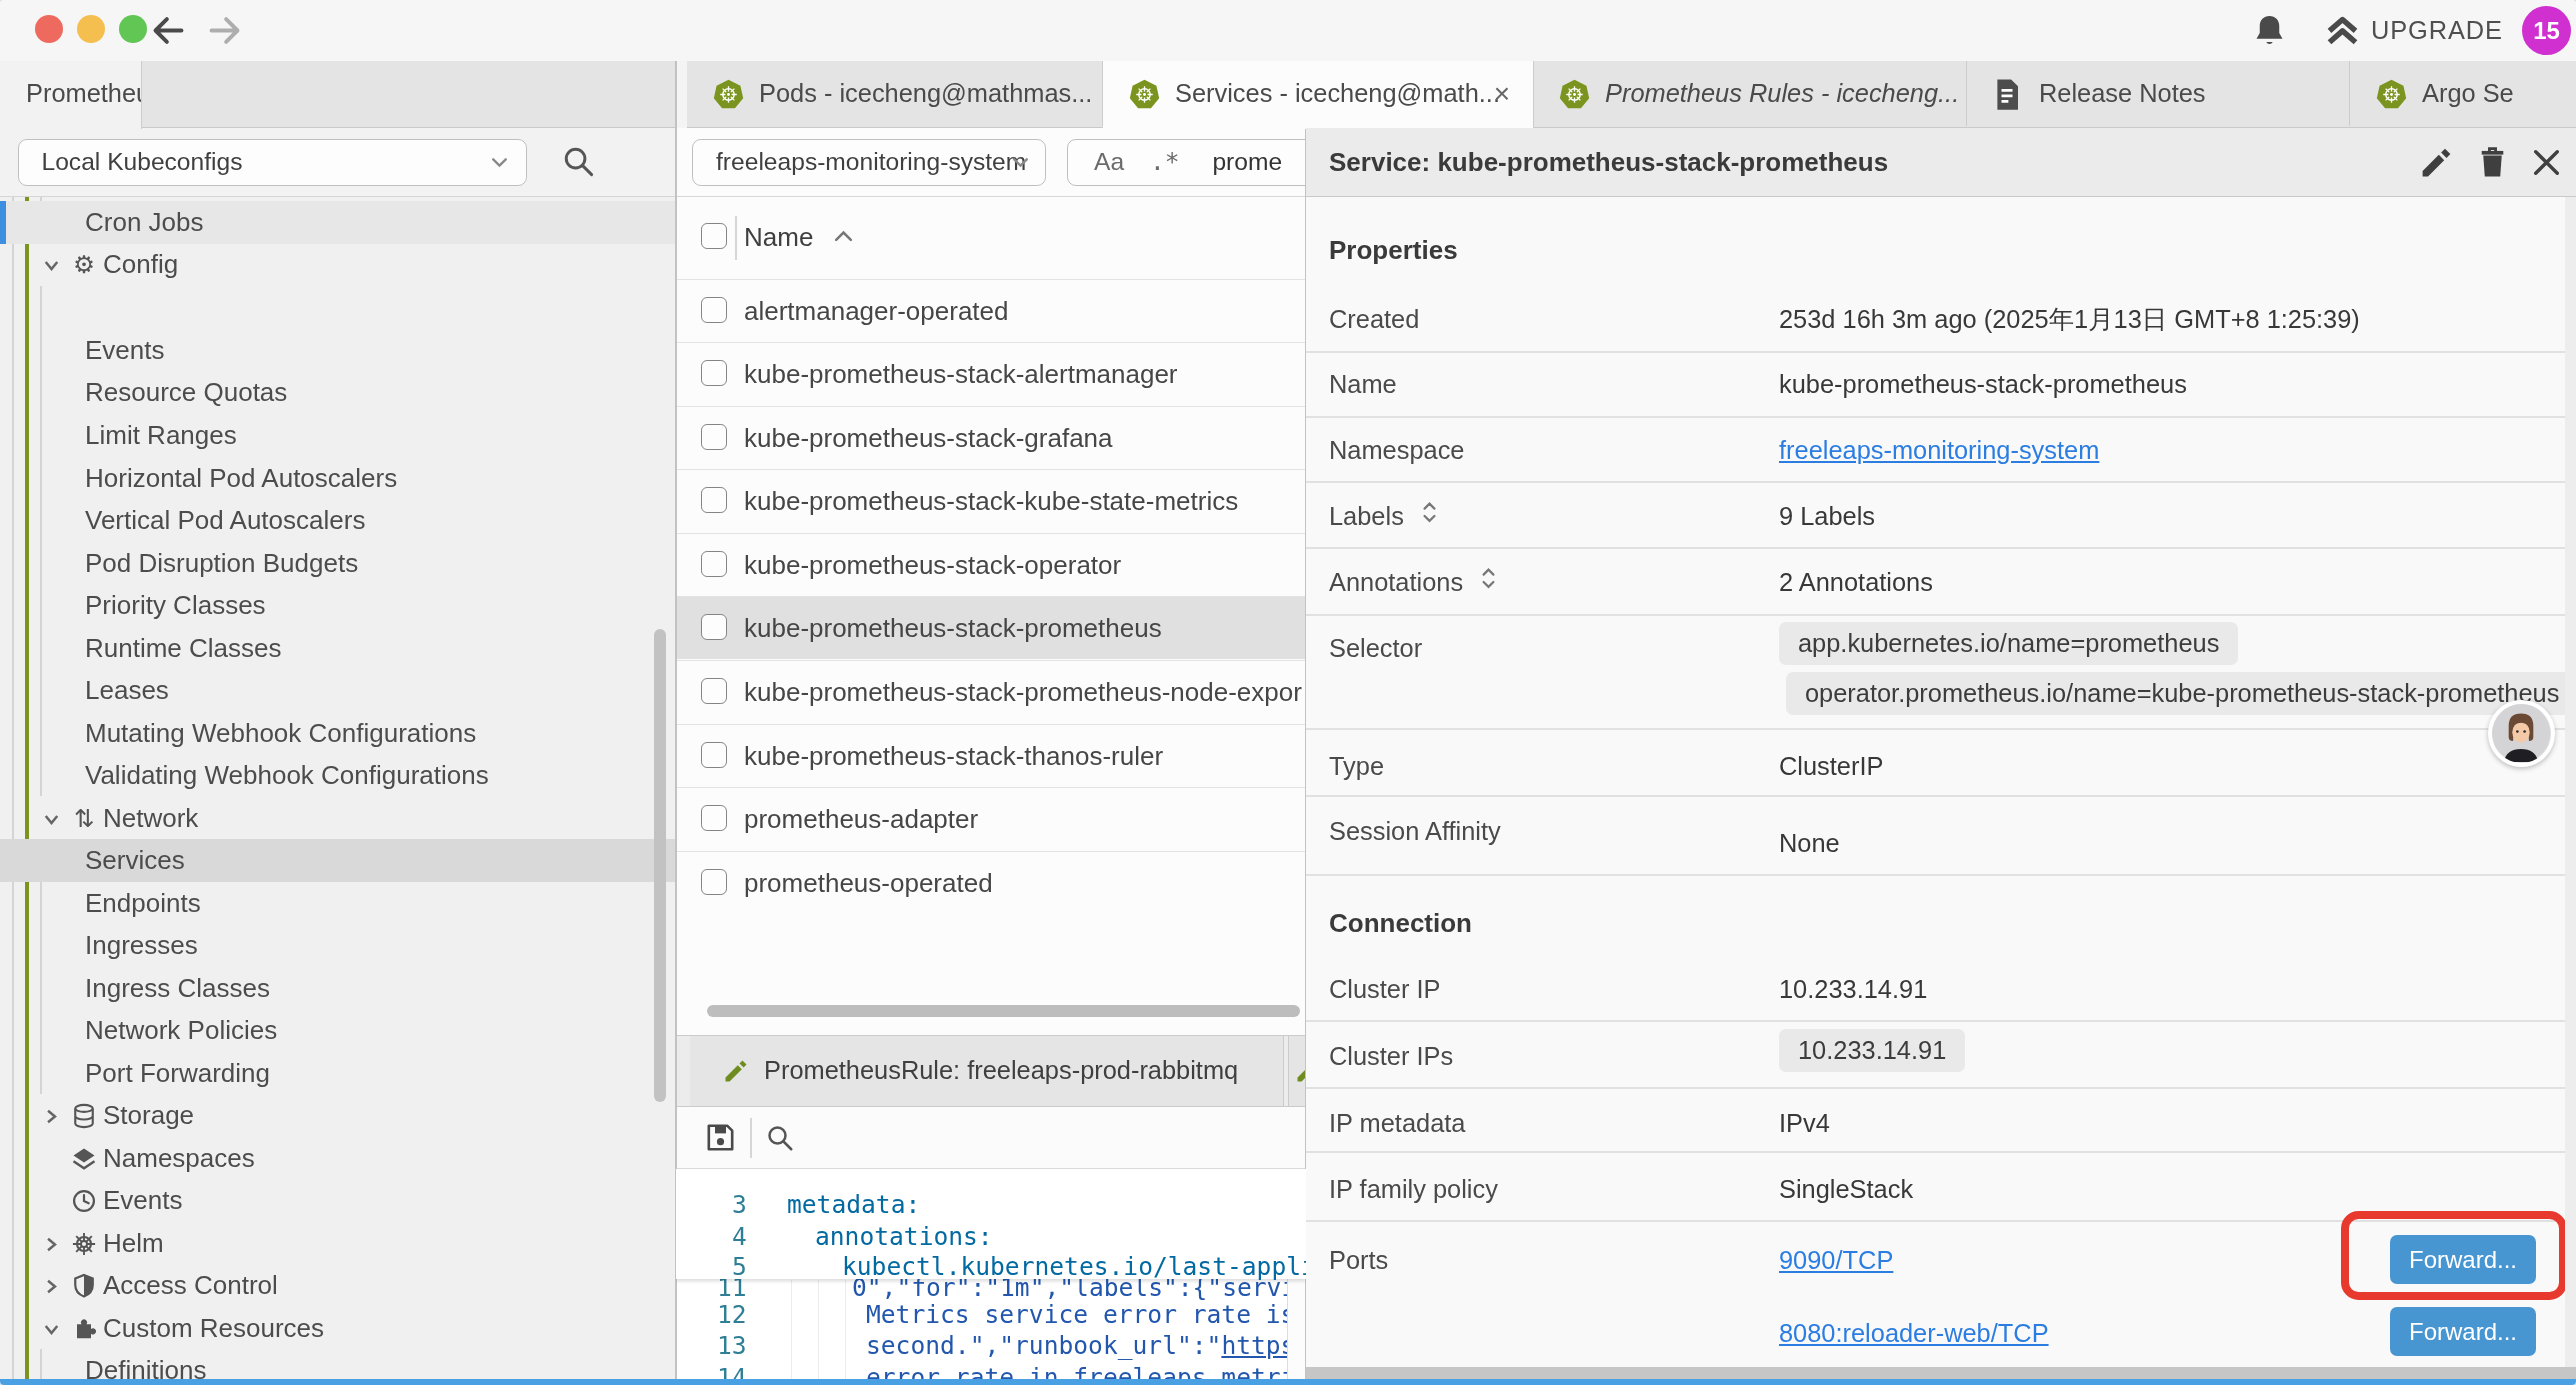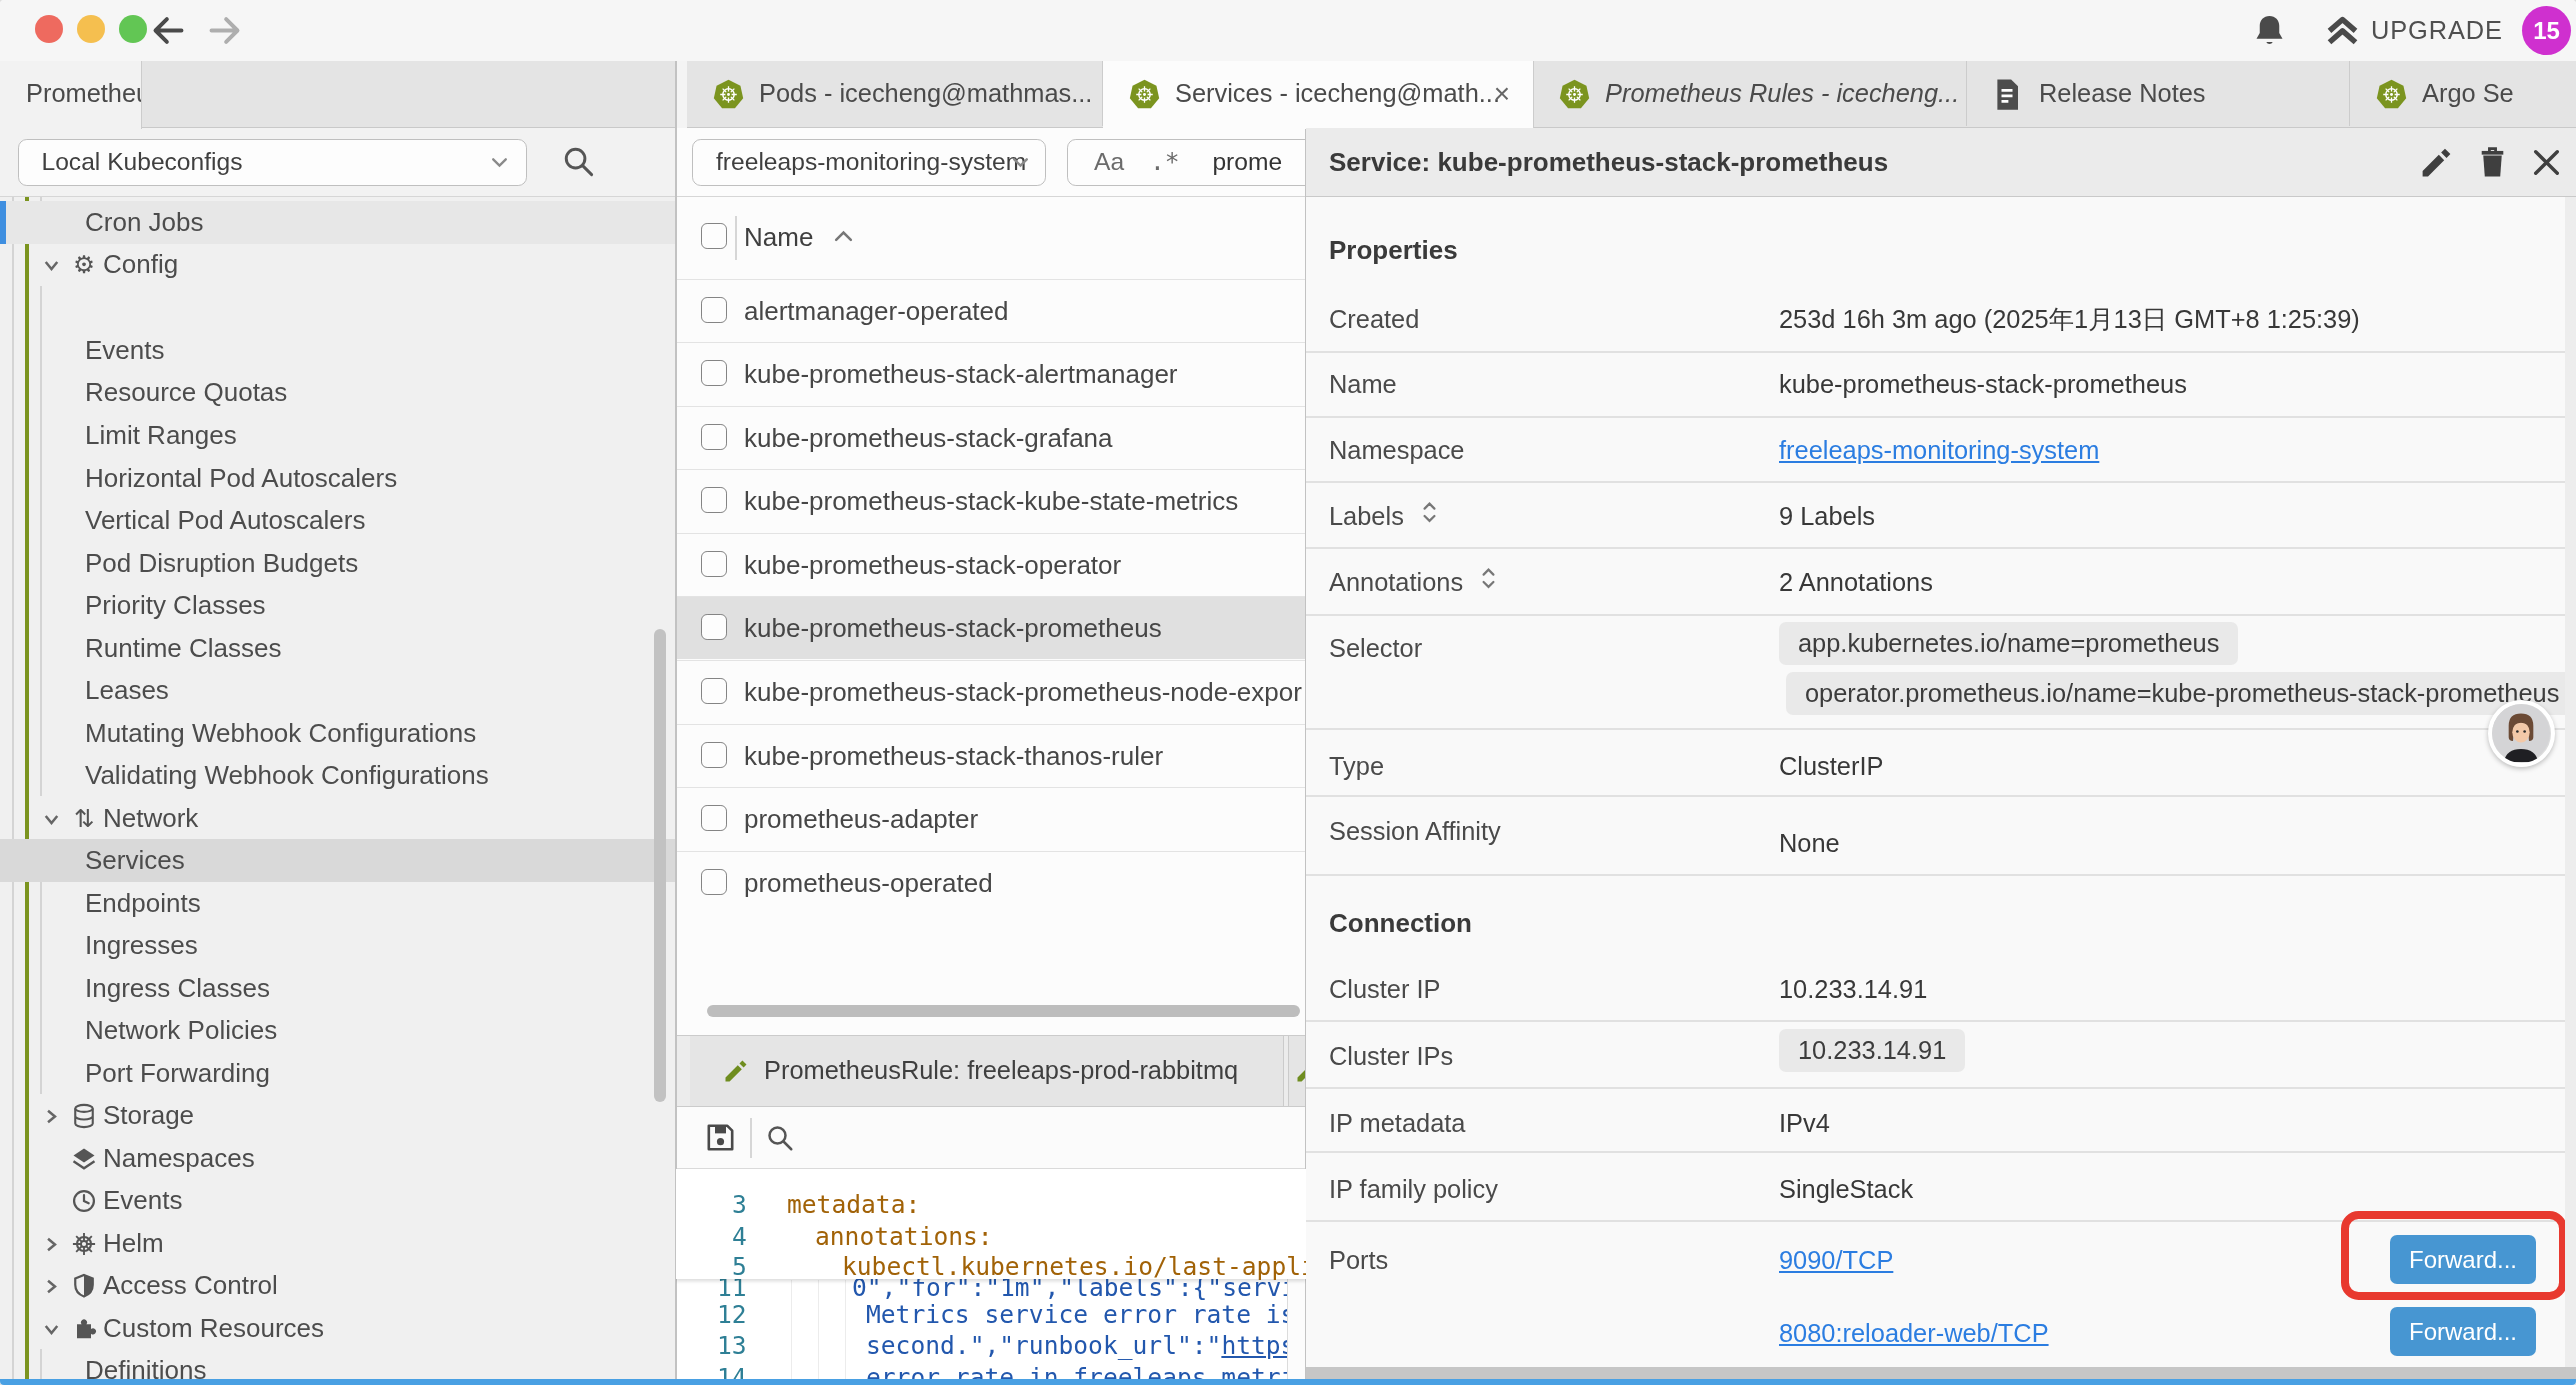--- a/index.html
+++ b/index.html
@@ -60,21 +60,21 @@
          border-top:1.8px solid #cbcbcb;border-bottom:1.8px solid #cbcbcb;box-sizing:border-box;}
   .etab{position:absolute;left:14px;top:0;width:594px;height:70px;background:#e5e5e5;border-right:1.8px solid #cbcbcb;
         font-size:25.4px;color:#3f3f3f;line-height:68px;white-space:nowrap;overflow:hidden;box-sizing:border-box;}
   .etab2{position:absolute;left:612px;top:0;width:18.4px;height:70px;background:#e5e5e5;border-left:1.8px solid #cbcbcb;overflow:hidden;}
   .etoolbar{position:absolute;left:676px;top:1107px;width:630px;height:62px;background:#fbfbfb;
             border-bottom:1.8px solid #dadada;box-sizing:border-box;}
   .yaml{position:absolute;left:676px;top:1169px;width:630px;height:210px;background:#ffffff;overflow:hidden;
         font-family:"DejaVu Sans Mono",monospace;font-size:24.6px;}
   .yline{position:absolute;height:32px;line-height:32px;white-space:nowrap;}
   .lnum{position:absolute;left:16.7px;width:54px;text-align:right;color:#2e7f95;}
-  .ykey{color:#a16207;}
+  .ykey{color:#0369a1;}
   .ystr{color:#2257ad;}
   .ylink{color:#2257ad;text-decoration:underline;}
   .sticky{position:absolute;left:0;top:0;width:630px;height:110px;background:#fff;z-index:2;
           box-shadow:0 2.6px 3.5px rgba(0,0,0,0.14);}
   .iguide{position:absolute;width:0.9px;background:#ececec;top:111px;height:99px;}
   
   .details{position:absolute;left:1306px;top:128px;width:1270px;height:1257px;background:#f9f9f9;z-index:5;}
   .dheader{position:absolute;left:0;top:0;width:1270px;height:69px;background:#ebebeb;
            border-bottom:1.8px solid #c9c9c9;box-sizing:border-box;}
   .dtitle{position:absolute;left:23px;top:0;height:68px;line-height:68px;font-size:26px;font-weight:bold;color:#3a3a3a;}

